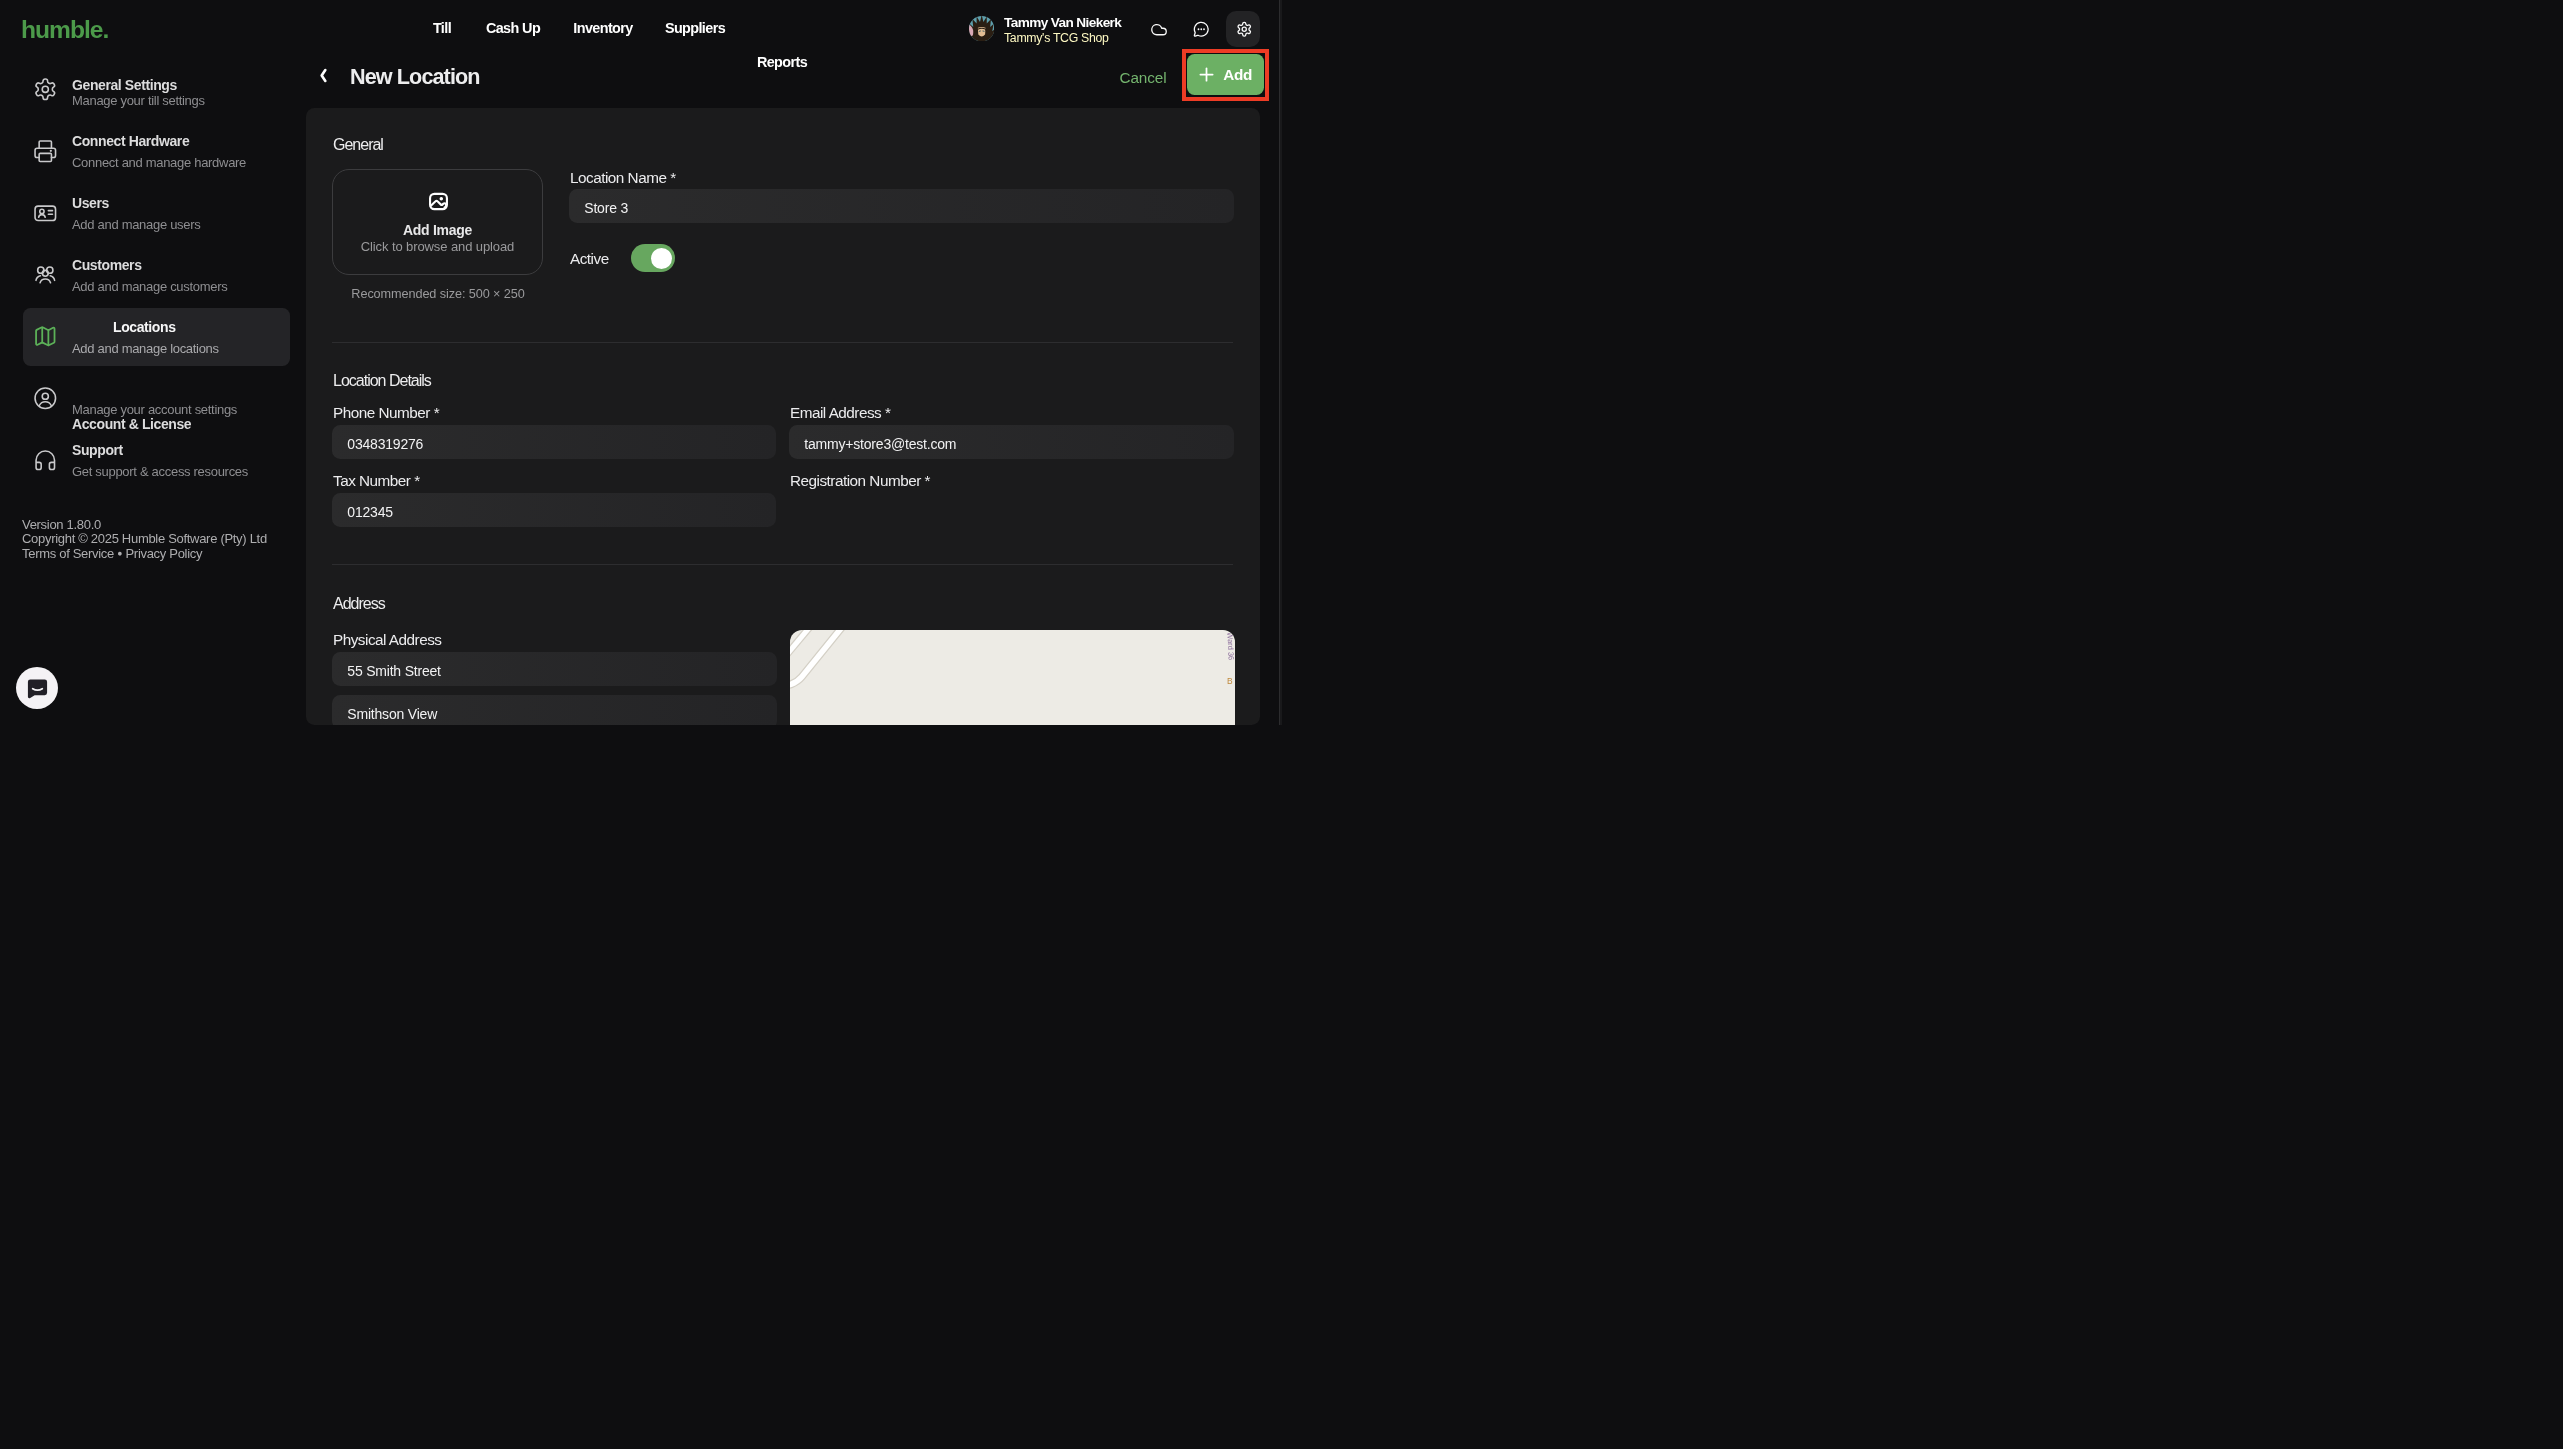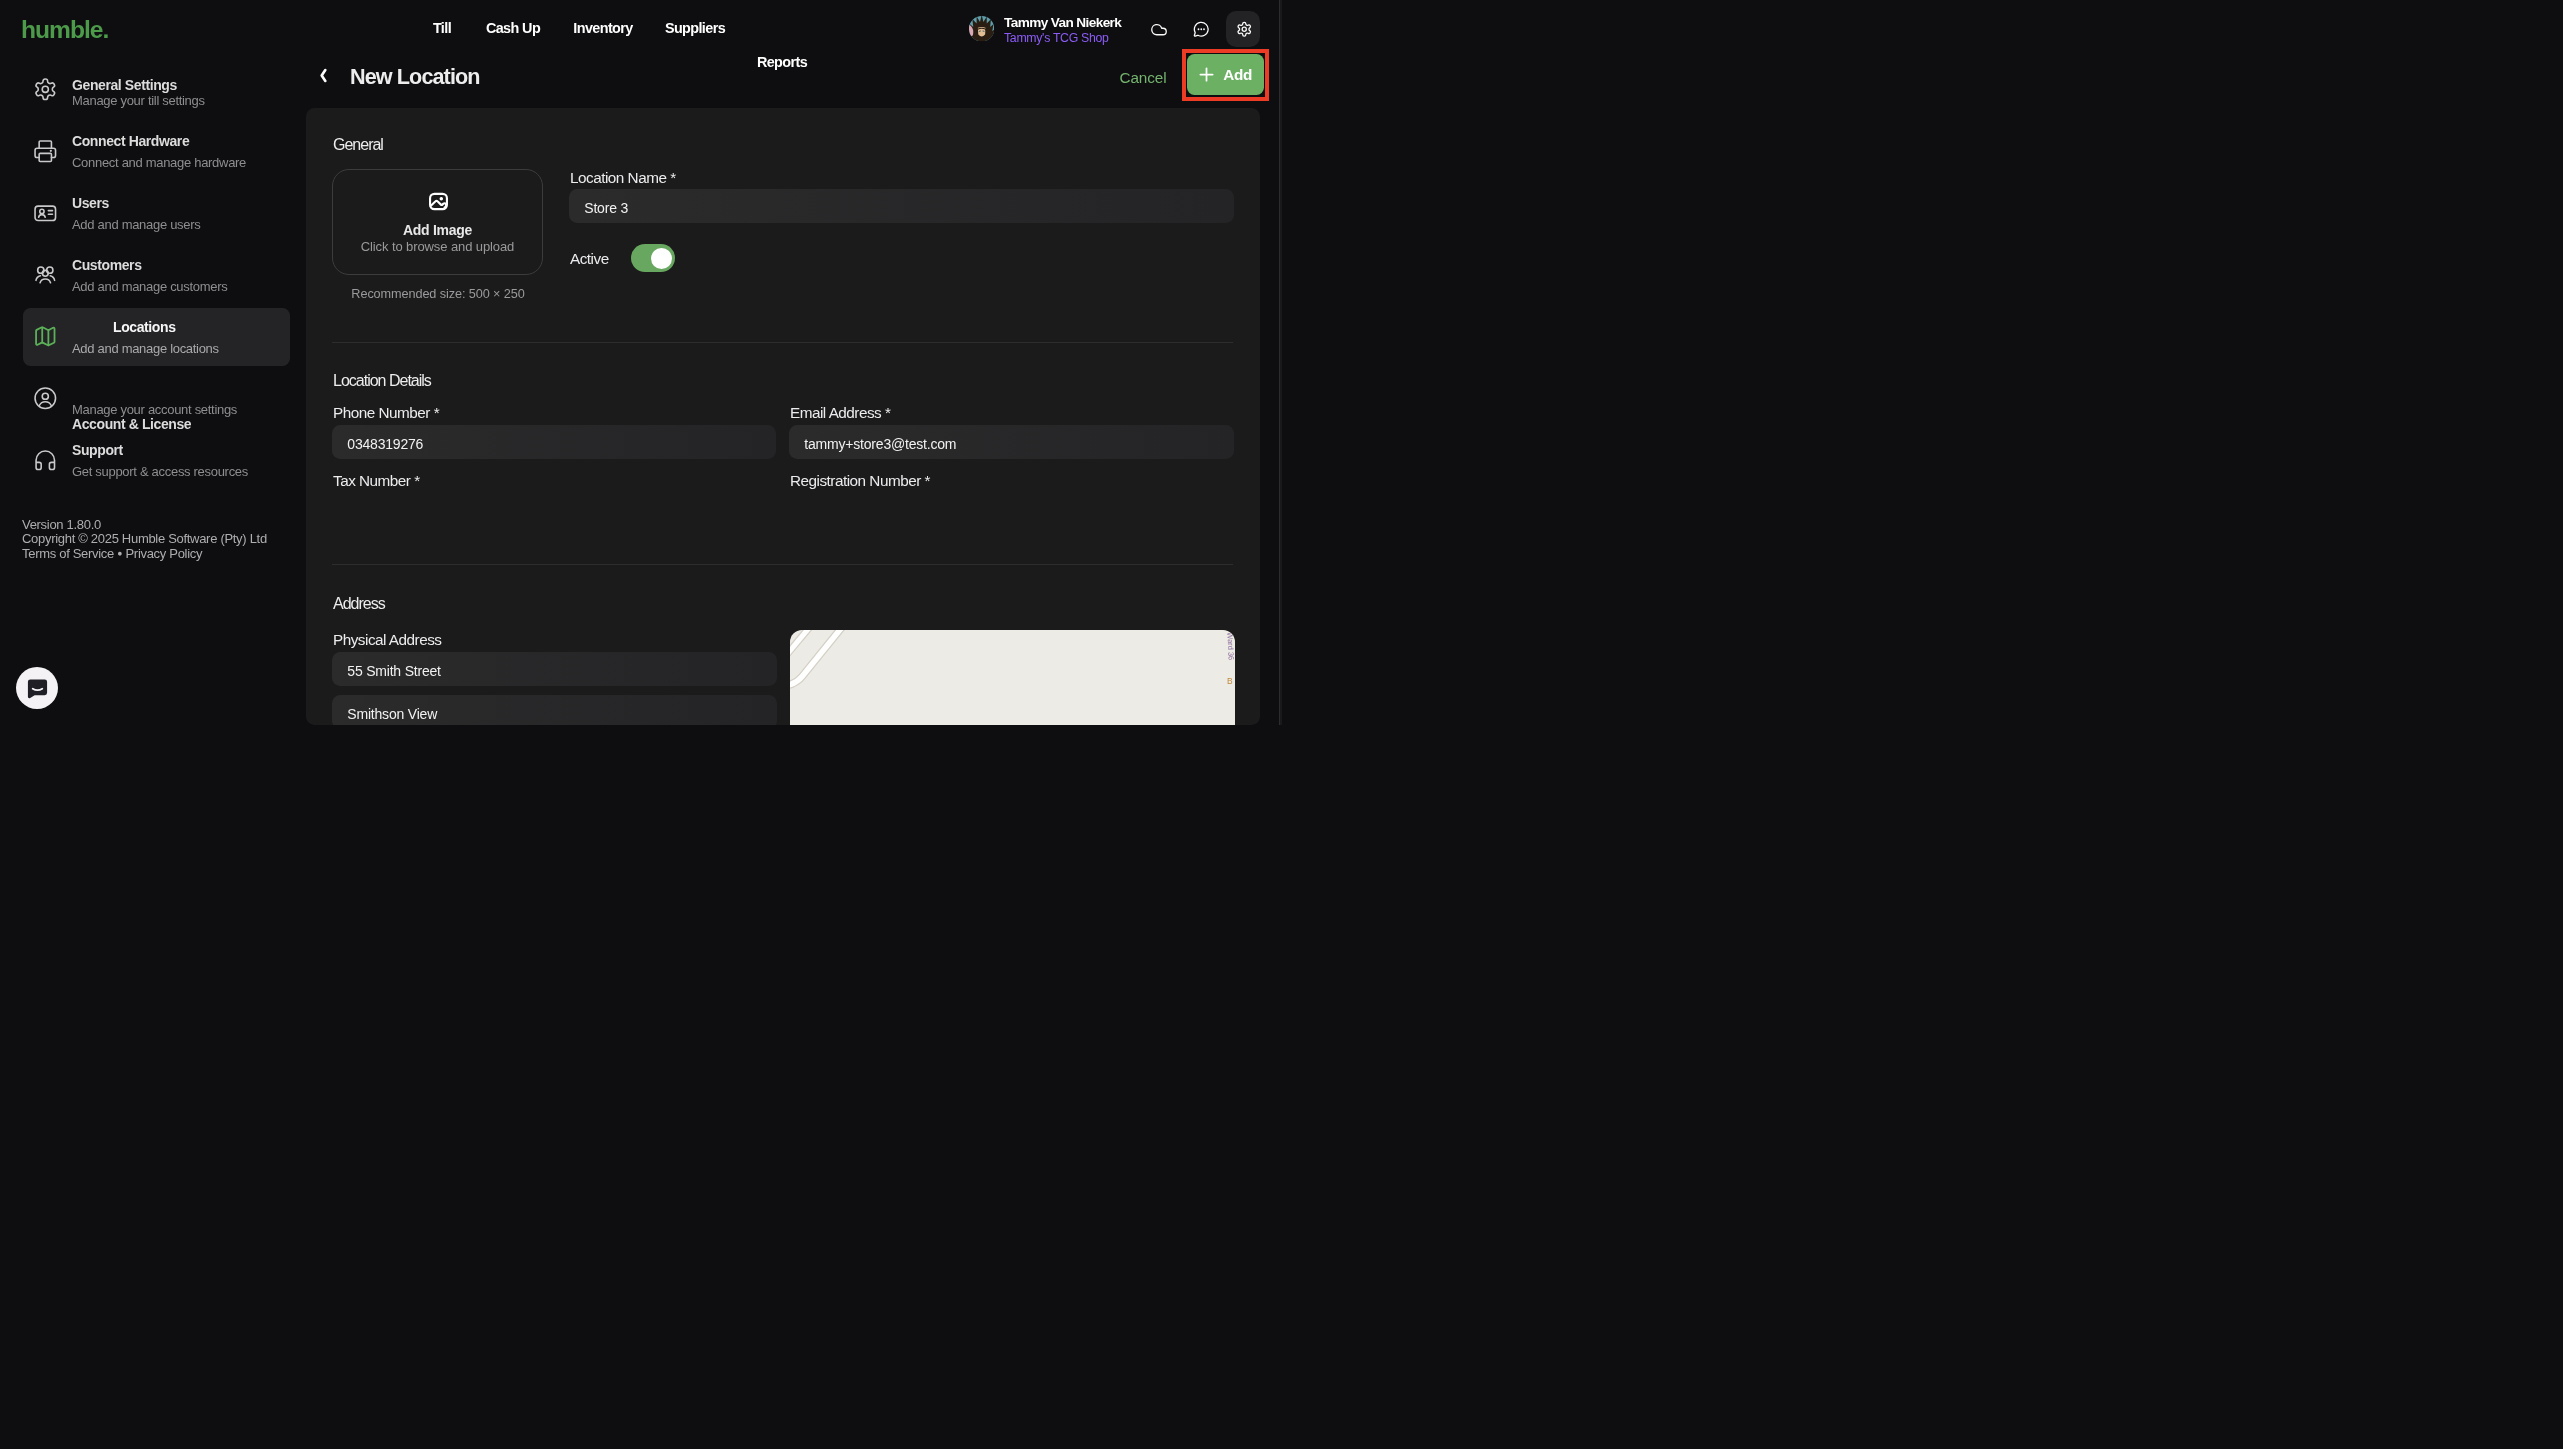--- a/index.html
+++ b/index.html
@@ -5,21 +5,21 @@
   html,body { background:#0e0e10; }
   body { font-family:"Liberation Sans", sans-serif; letter-spacing:-0.1px; }
   #app { position:relative; width:1282px; height:725px; overflow:hidden; background:#0e0e10; }
   .abs { position:absolute; }
   .ctr { transform:translateX(-50%); }
   svg { display:block; }
 
   .logo { left:21px; top:16px; font-size:24.6px; font-weight:700; color:#4c9a4a; letter-spacing:-1px; }
   .nav { top:19.5px; font-size:14.4px; font-weight:600; color:#fff; letter-spacing:-0.6px; white-space:nowrap; }
   .uname { left:1004px; top:15.3px; font-size:13.6px; font-weight:700; color:#fff; letter-spacing:-0.6px; }
-  .ushop { left:1004px; top:31px; font-size:12.3px; color:#8b5cf6; letter-spacing:-0.3px; }
+  .ushop { left:1004px; top:31px; font-size:12.3px; color:#fef9c3; letter-spacing:-0.3px; }
   .gearbg { left:1226px; top:11px; width:34px; height:36px; border-radius:10.2px; background:#232325; }
 
   .h1 { left:350px; top:64px; font-size:21.6px; font-weight:700; color:#ededee; letter-spacing:-0.9px; }
   .cancel { top:69px; font-size:15.3px; font-weight:500; color:#74b46e; }
   .addbtn { left:1187px; top:54px; width:77px; height:41px; border-radius:7.6px; background:#6cb064;
             display:flex; align-items:center; justify-content:flex-start; padding-left:9.3px; gap:6px;
             color:#fff; font-size:15.3px; font-weight:700; letter-spacing:-0.3px; }
   .redbox { left:1182px; top:49px; width:87px; height:52px; border:4.2px solid #ed3c25; }
 
   .srow-bg { left:23px; top:308px; width:267px; height:58px; border-radius:7.6px; background:#242427; }
@@ -217,20 +217,21 @@
 
     <div class="abs divider" style="top:234px;"></div>
 
     <div class="abs sechead" style="left:27px; top:264px;">Location Details</div>
     <div class="abs label" style="left:27px; top:296px;">Phone Number *</div>
     <div class="abs label" style="left:484px; top:296px;">Email Address *</div>
     <div class="abs input" style="left:26px; top:317px; width:444px;">0348319276</div>
     <div class="abs input" style="left:483px; top:317px; width:445px;">tammy+store3@test.com</div>
     <div class="abs label" style="left:27px; top:364px;">Tax Number *</div>
     <div class="abs label" style="left:484px; top:364px;">Registration Number *</div>
+    <div class="abs input" style="left:26px; top:385px; width:444px;">012345</div>
 
     <div class="abs divider" style="top:456px;"></div>
 
     <div class="abs sechead" style="left:27px; top:487px;">Address</div>
     <div class="abs label" style="left:27px; top:523px;">Physical Address</div>
     <div class="abs input" style="left:26px; top:544px; width:445px;">55 Smith Street</div>
     <div class="abs input" style="left:26px; top:587px; width:445px;">Smithson View</div>
 
     <div class="abs map">
       <svg width="445" height="96" viewBox="0 0 525 113">

